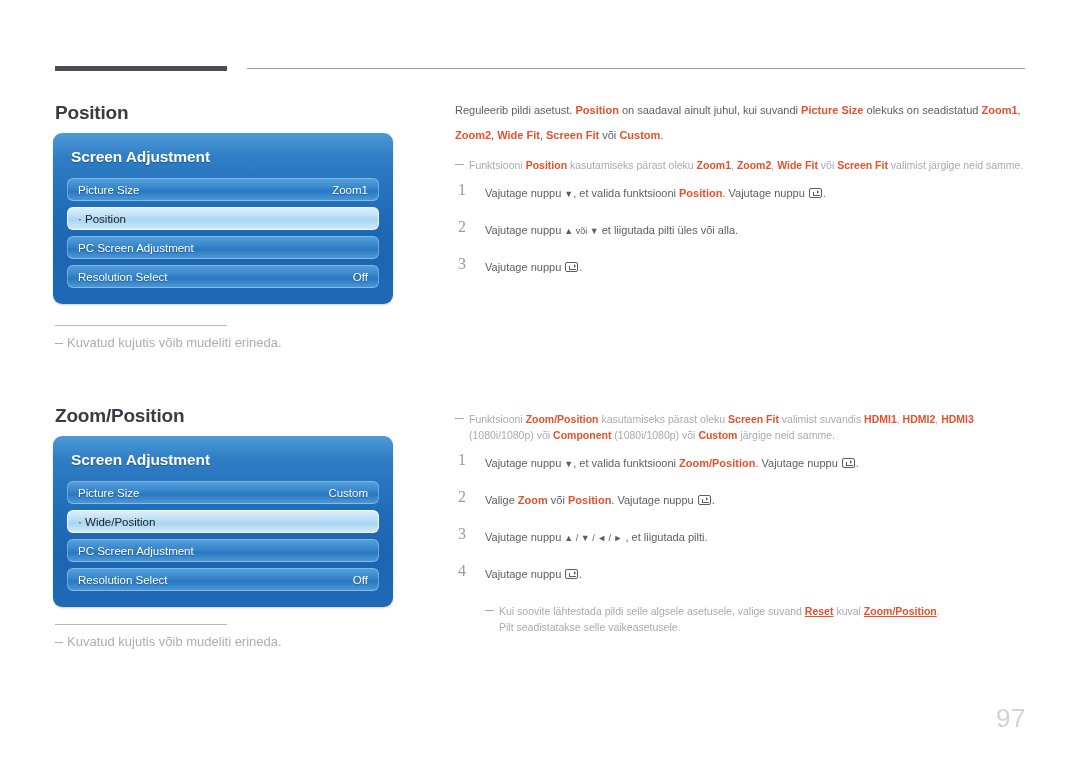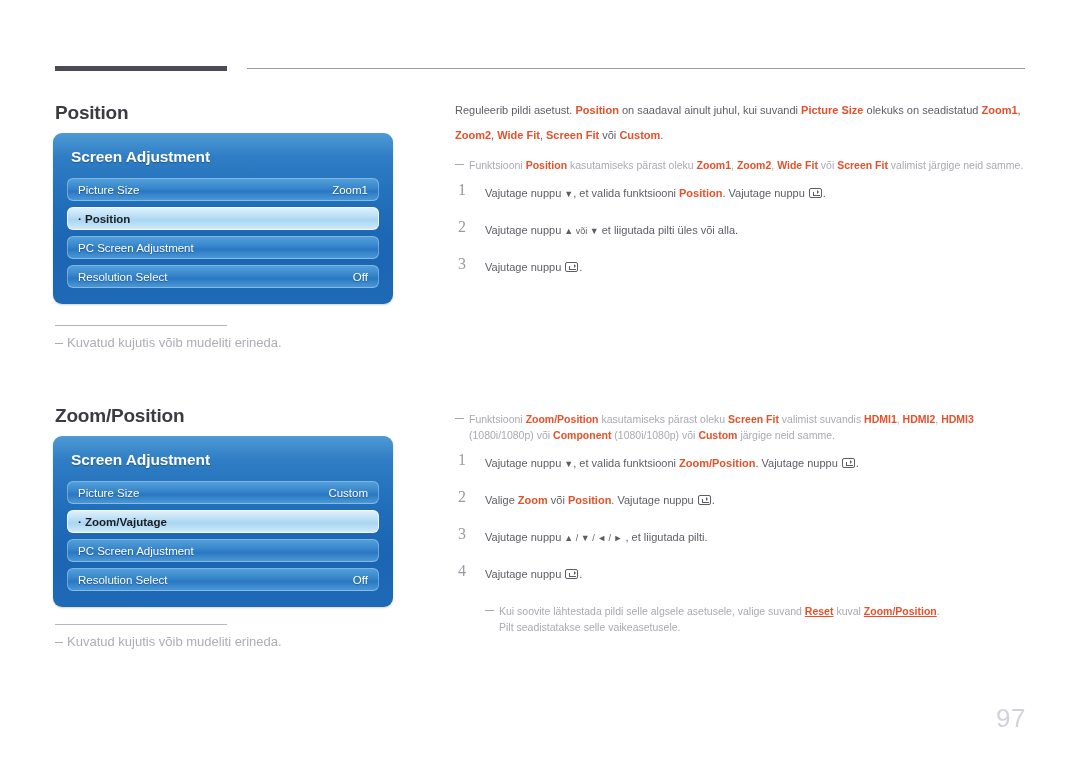--- a/index.html
+++ b/index.html
@@ -81,21 +81,20 @@
     color: #ffffff;
     text-shadow: 0 1px 1px rgba(0,0,0,0.30);
   }
   .osd-row:last-child { margin-bottom: 0; }
 
   .osd-row.selected {
     background: linear-gradient(180deg, #dff0fb 0%, #bfe1f6 35%, #a9d6f2 58%, #cfe9f9 100%);
     color: #1d1d22;
     text-shadow: none;
     border: 1px solid rgba(255,255,255,0.85);
-    font-weight: bold;
   }
   .osd-row .label { white-space: nowrap; }
   .osd-row .value { white-space: nowrap; }
 
   
   .osd-note {
     position: absolute;
     left: 55px;
     width: 300px;
   }
@@ -290,21 +289,21 @@
 
   <div class="osd" id="osd-zoomposition">
     <div class="osd-title">Screen Adjustment</div>
 
     <div class="osd-row">
       <span class="label">Picture Size</span>
       <span class="value">Custom</span>
     </div>
 
     <div class="osd-row selected">
-      <span class="label">· Zoom/Vajutage</span>
+      <span class="label">· Wide/Position</span>
       <span class="value"></span>
     </div>
 
     <div class="osd-row">
       <span class="label">PC Screen Adjustment</span>
       <span class="value"></span>
     </div>
 
     <div class="osd-row">
       <span class="label">Resolution Select</span>

